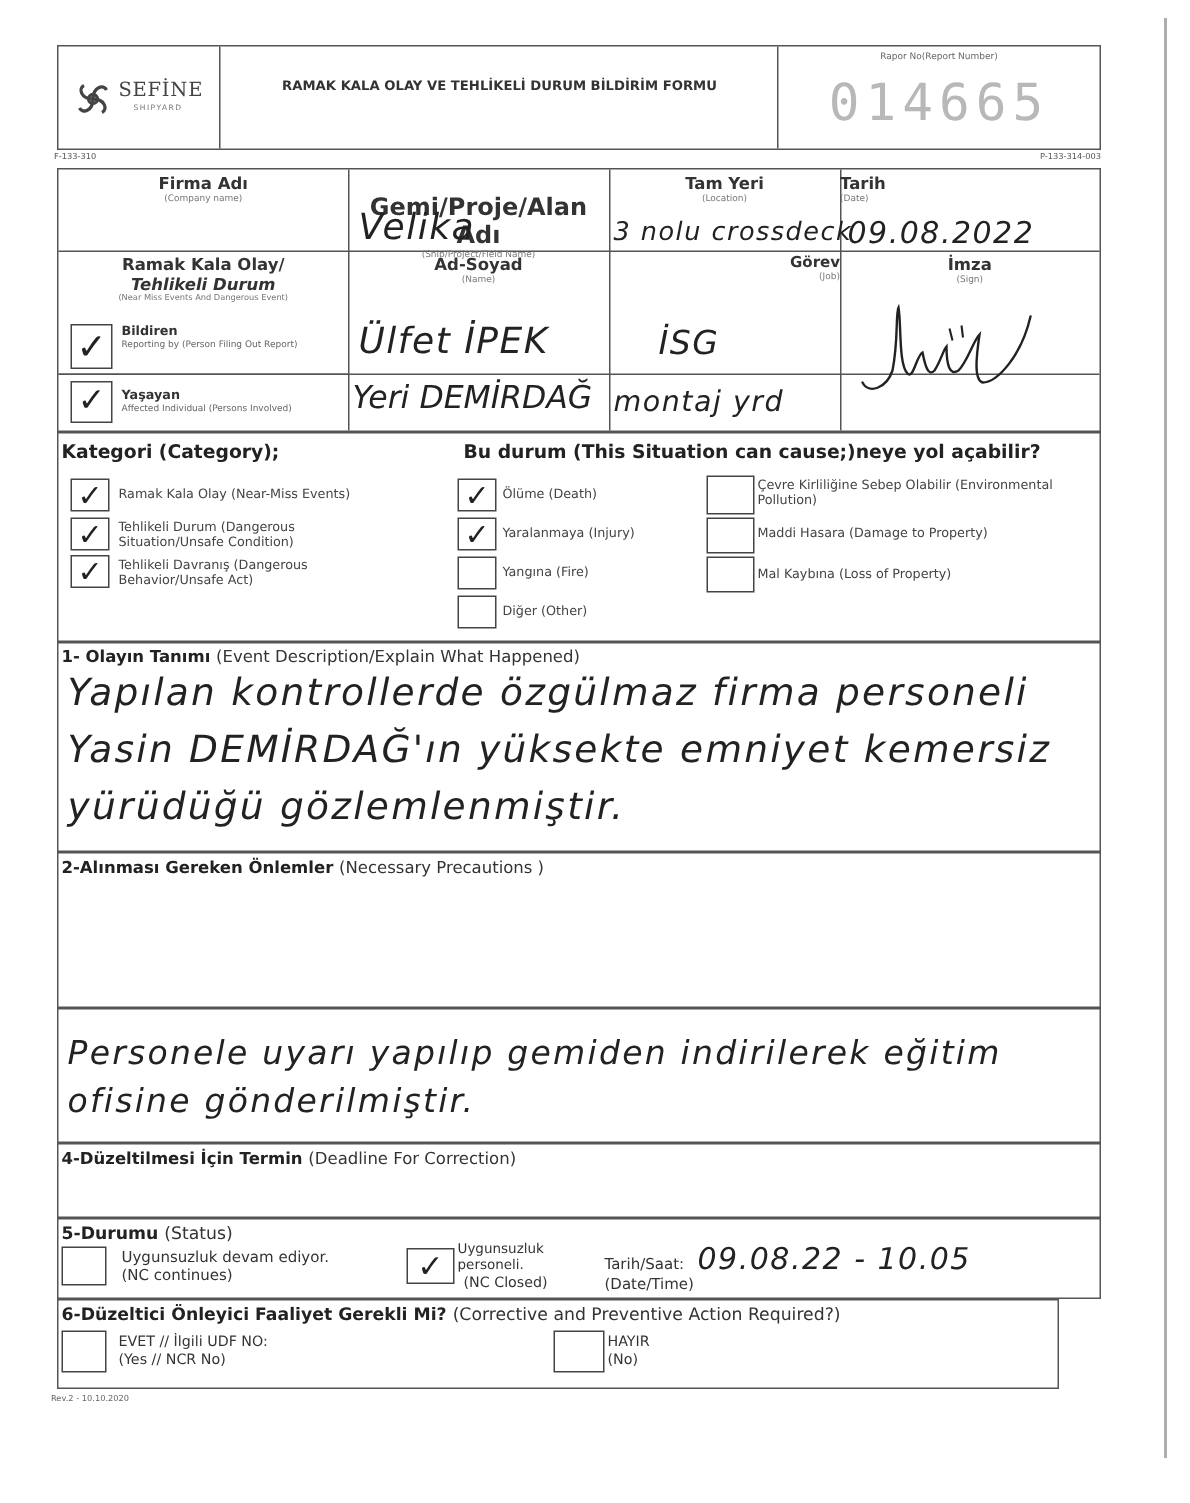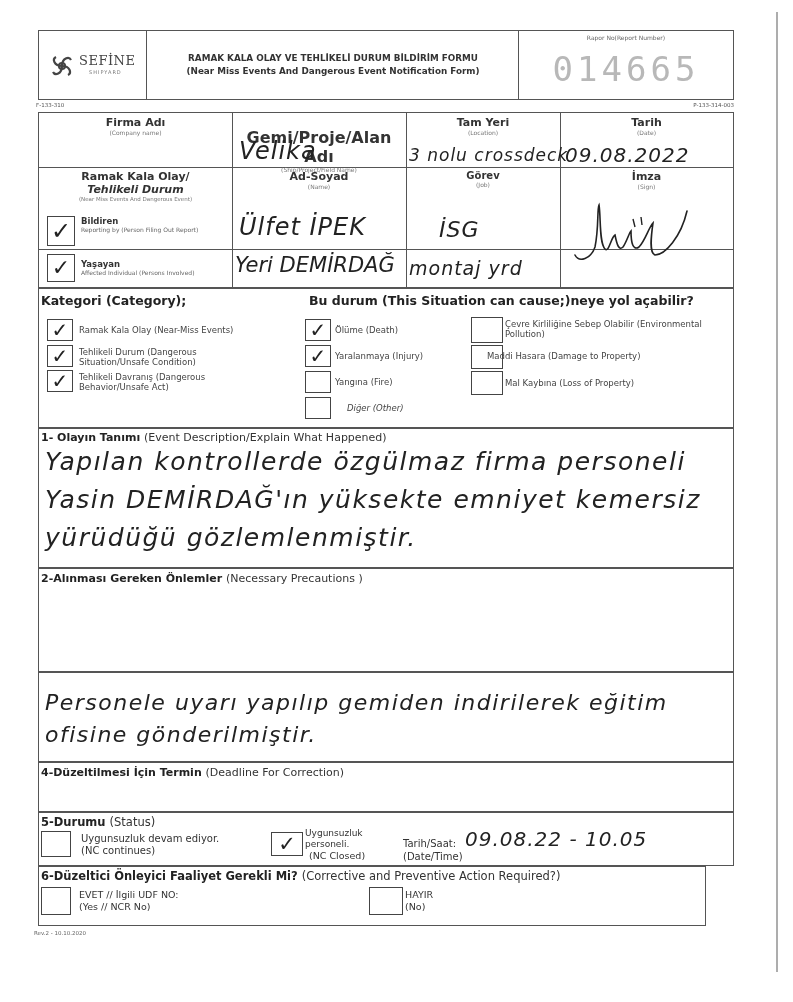--- a/index.html
+++ b/index.html
@@ -37,21 +37,20 @@
           <path d="M15 15 C15 23,8 25,6 21"></path>
           <path d="M15 15 C7 15,5 8,9 6"></path>
           <circle cx="15" cy="15" r="3"></circle>
         </g>
       </svg>
       <div class="abs" style="left:40px;top:22px;font-family:'DejaVu Serif',serif;font-size:13px;color:#444;letter-spacing:.5px;">SEFİNE</div>
       <div class="abs" style="left:50px;top:38px;font-size:5px;color:#777;letter-spacing:1px;">SHIPYARD</div>
     </div>
     <div class="abs br" style="left:108px;top:0;width:372px;height:68px;">
       <div class="abs" style="left:0;top:22px;width:372px;text-align:center;font-size:8.8px;font-weight:bold;color:#333;">RAMAK KALA OLAY VE TEHLİKELİ DURUM BİLDİRİM FORMU</div>
-      <div class="abs" style="left:0;top:35px;width:372px;text-align:center;font-size:8.8px;font-weight:bold;color:#333;">(Near Miss Events And Dangerous Event Notification Form)</div>
     </div>
     <div class="abs" style="left:480px;top:0;width:214px;height:68px;">
       <div class="abs" style="left:0;top:3px;width:214px;text-align:center;font-size:6px;color:#666;">Rapor No(Report Number)</div>
       <div class="abs" style="left:0;top:18px;width:214px;text-align:center;font-family:'DejaVu Sans Mono',monospace;font-size:34px;color:#b8b8b8;letter-spacing:4px;">014665</div>
     </div>
   </div>
 
   <div class="abs" style="left:-2px;top:72px;font-size:5.5px;color:#555;">F-133-310</div>
   <div class="abs" style="left:606px;top:72px;width:90px;text-align:right;font-size:5.5px;color:#555;">P-133-314-003</div>
 
@@ -73,36 +72,36 @@
       <div class="tiny">(Ship/Project/Field Name)</div>
     </div>
     <div class="abs hw" style="left:200px;top:24px;font-size:24px;">Velika</div>
 
     <div class="abs" style="left:367px;top:3px;width:154px;text-align:center;">
       <div class="label-bold" style="font-size:11px;">Tam Yeri</div>
       <div class="tiny">(Location)</div>
     </div>
     <div class="abs hw" style="left:370px;top:32px;font-size:17px;white-space:nowrap;">3 nolu crossdeck</div>
 
-    <div class="abs" style="left:521px;top:3px;width:173px;text-align:center;">
+    <div class="abs" style="left:521px;top:3px;width:173px;text-align:left;">
       <div class="label-bold" style="font-size:11px;">Tarih</div>
       <div class="tiny">(Date)</div>
     </div>
     <div class="abs hw" style="left:526px;top:30px;font-size:20px;white-space:nowrap;">09.08.2022</div>
 
     <div class="abs" style="left:0;top:57px;width:193px;text-align:center;">
       <div class="label-bold" style="font-size:11px;line-height:13px;">Ramak Kala Olay/</div>
       <div class="label-bold" style="font-size:11px;line-height:13px;font-style:italic;">Tehlikeli Durum</div>
       <div class="tiny" style="font-size:5.5px;">(Near Miss Events And Dangerous Event)</div>
     </div>
     <div class="abs" style="left:193px;top:57px;width:174px;text-align:center;">
       <div class="label-bold" style="font-size:11px;">Ad-Soyad</div>
       <div class="tiny">(Name)</div>
     </div>
-    <div class="abs" style="left:367px;top:57px;width:154px;text-align:center;">
+    <div class="abs" style="left:367px;top:57px;width:154px;text-align:right;">
       <div class="label-bold" style="font-size:10px;">Görev</div>
       <div class="tiny">(Job)</div>
     </div>
     <div class="abs" style="left:521px;top:57px;width:173px;text-align:center;">
       <div class="label-bold" style="font-size:11px;">İmza</div>
       <div class="tiny">(Sign)</div>
     </div>
 
     <div class="abs bt" style="left:0;top:100px;width:193px;border-top-width:0;"></div>
     <div class="cb" style="left:8px;top:103px;width:28px;height:30px;line-height:28px;font-size:24px;">✓</div>
@@ -138,26 +137,26 @@
     <div class="cb" style="left:8px;top:81px;">✓</div>
     <div class="abs check-label" style="left:40px;top:83px;width:190px;">Tehlikeli Davranış (Dangerous Behavior/Unsafe Act)</div>
 
     <div class="cb" style="left:266px;top:30px;">✓</div>
     <div class="abs check-label" style="left:296px;top:36px;">Ölüme (Death)</div>
     <div class="cb" style="left:266px;top:56px;">✓</div>
     <div class="abs check-label" style="left:296px;top:62px;">Yaralanmaya (Injury)</div>
     <div class="cb" style="left:266px;top:82px;"></div>
     <div class="abs check-label" style="left:296px;top:88px;">Yangına (Fire)</div>
     <div class="cb" style="left:266px;top:108px;"></div>
-    <div class="abs check-label" style="left:308px;top:114px;font-style:italic;">Diğer (Other)</div>
+    <div class="abs check-label" style="left:296px;top:114px;">Diğer (Other)</div>
 
     <div class="cb" style="left:432px;top:28px;width:32px;height:26px;"></div>
     <div class="abs check-label" style="left:466px;top:30px;width:228px;">Çevre Kirliliğine Sebep Olabilir (Environmental Pollution)</div>
     <div class="cb" style="left:432px;top:56px;width:32px;height:24px;"></div>
-    <div class="abs check-label" style="left:448px;top:62px;">Maddi Hasara (Damage to Property)</div>
+    <div class="abs check-label" style="left:466px;top:62px;">Maddi Hasara (Damage to Property)</div>
     <div class="cb" style="left:432px;top:82px;width:32px;height:24px;"></div>
     <div class="abs check-label" style="left:466px;top:89px;">Mal Kaybına (Loss of Property)</div>
   </div>
 
   <div class="abs box" style="left:0;top:398px;width:696px;height:140px;">
     <div class="abs sec-title" style="left:2px;top:2px;font-size:11px;">
       <span>1- Olayın Tanımı</span>
       <span class="en">(Event Description/Explain What Happened)</span>
     </div>
     <div class="abs hw" style="left:6px;top:14px;width:686px;font-size:25px;line-height:38px;letter-spacing:1.5px;">Yapılan kontrollerde özgülmaz firma personeli Yasin DEMİRDAĞ'ın yüksekte emniyet kemersiz yürüdüğü gözlemlenmiştir.</div>

